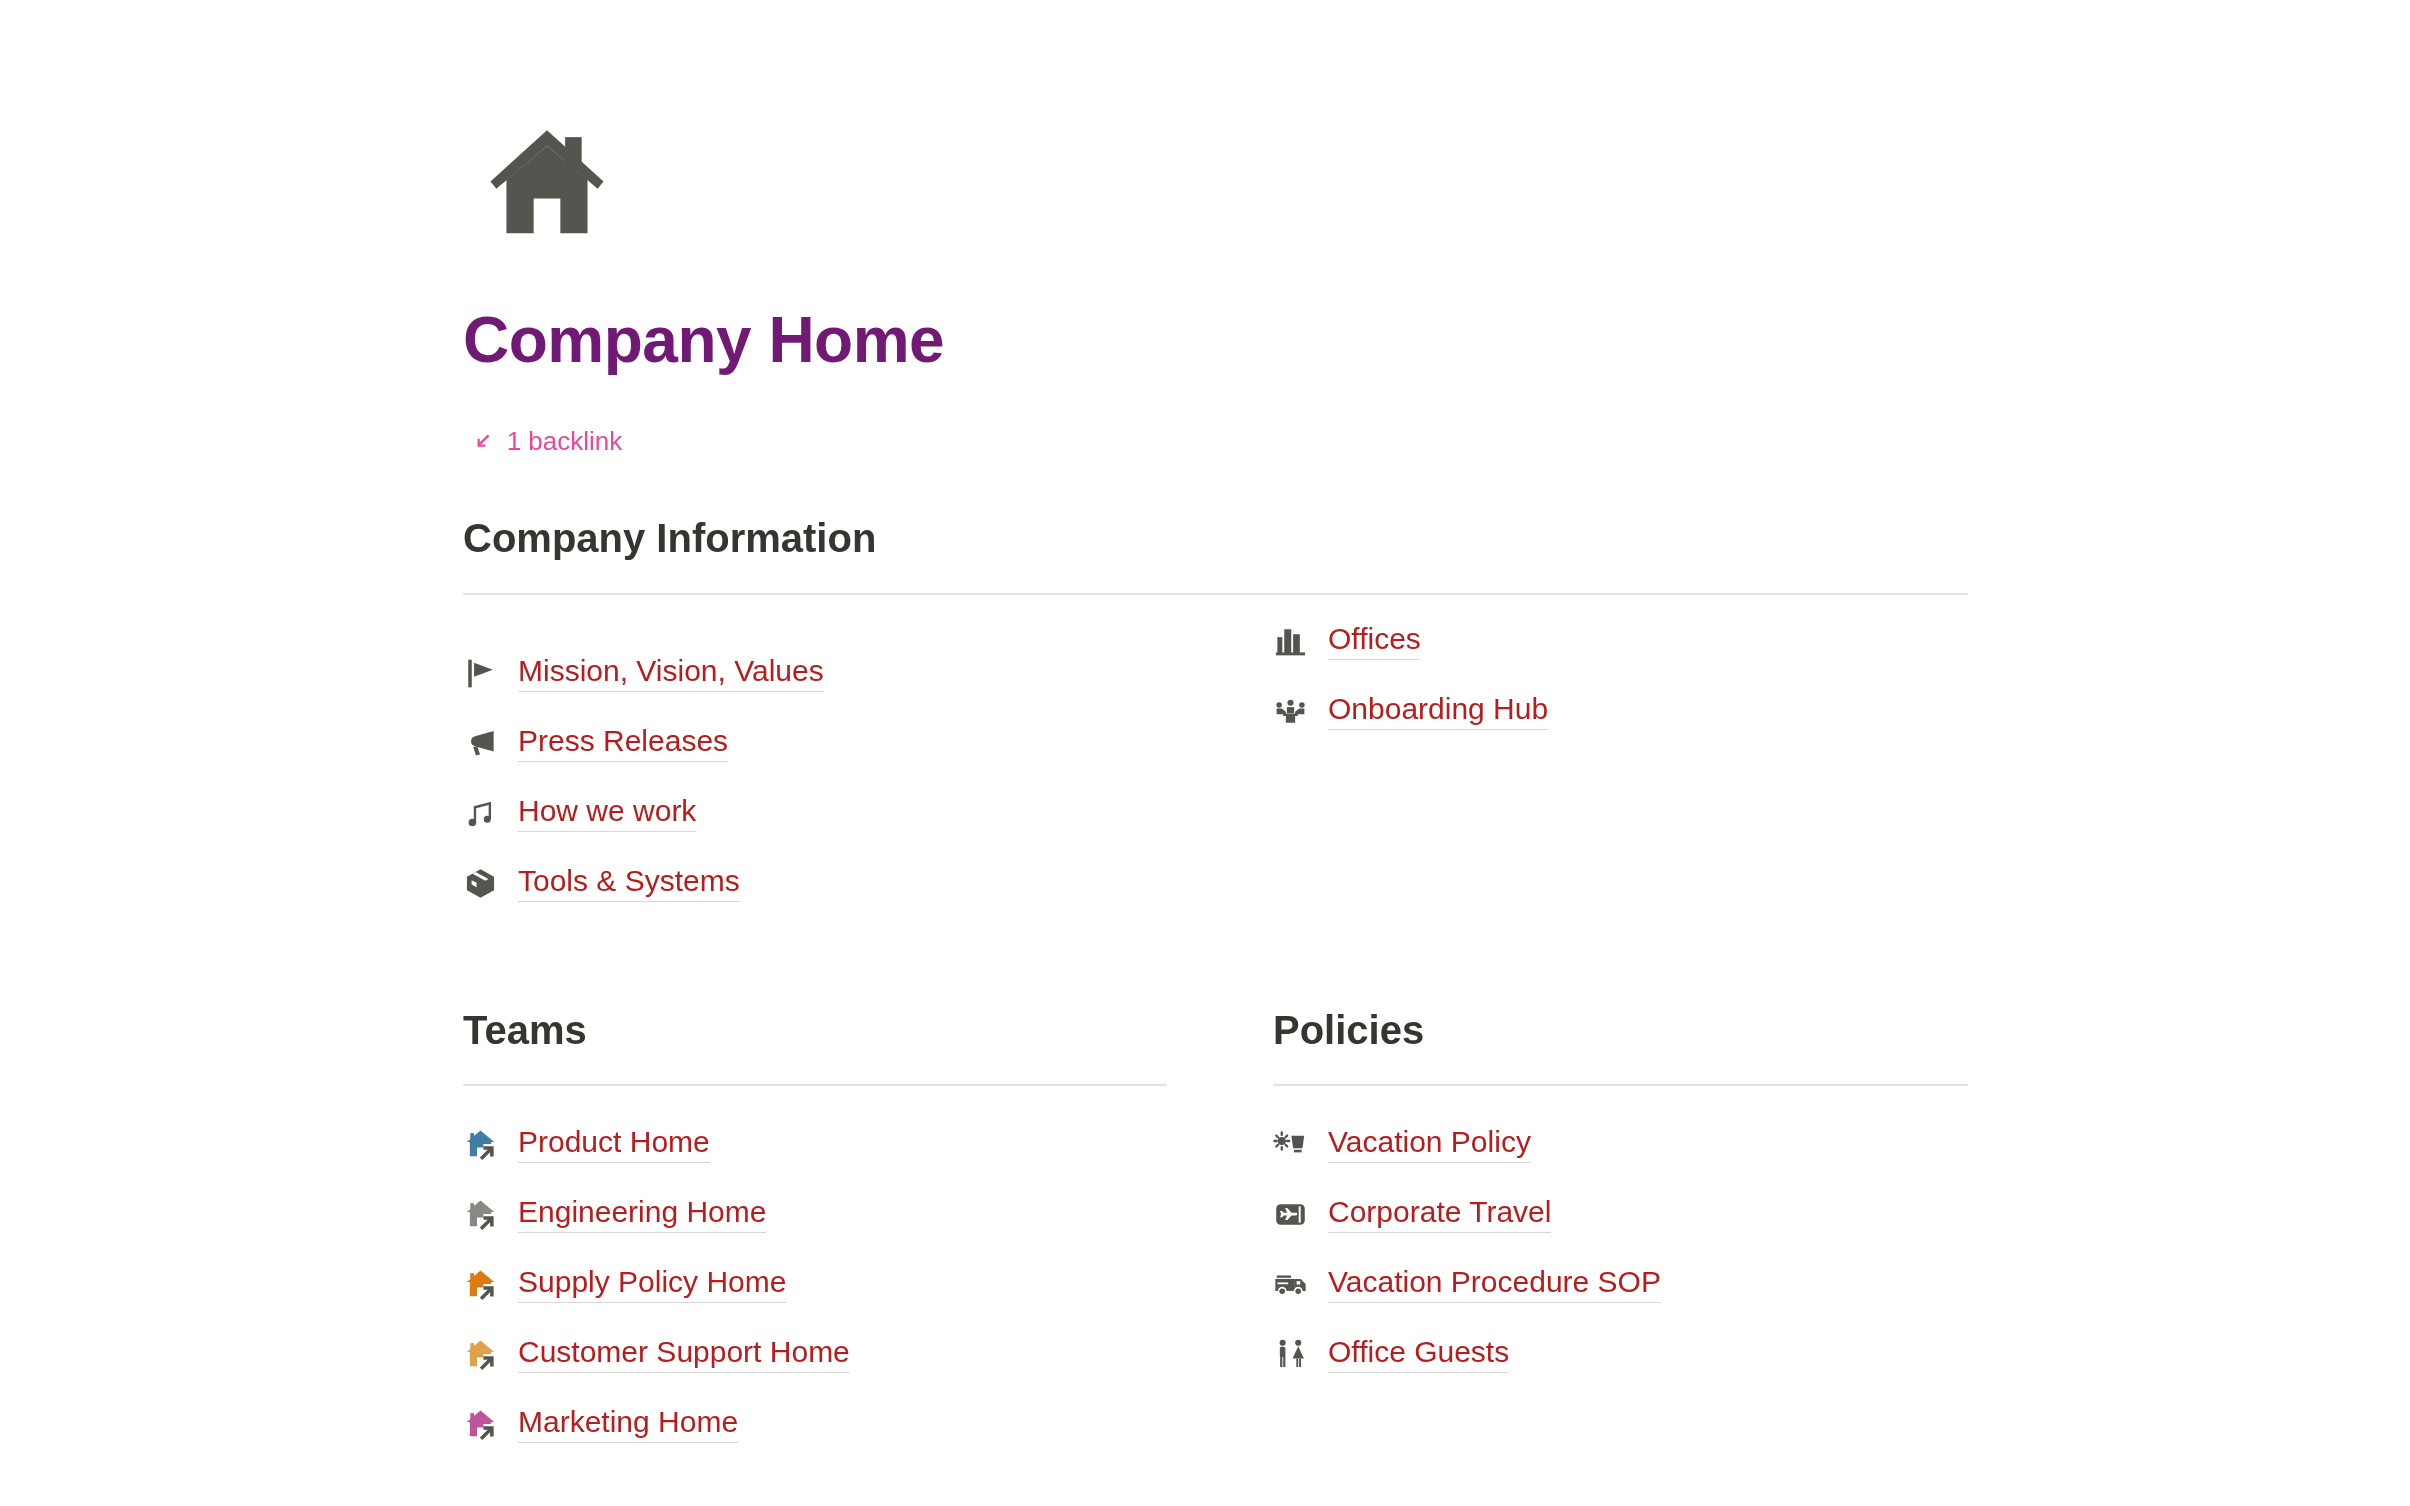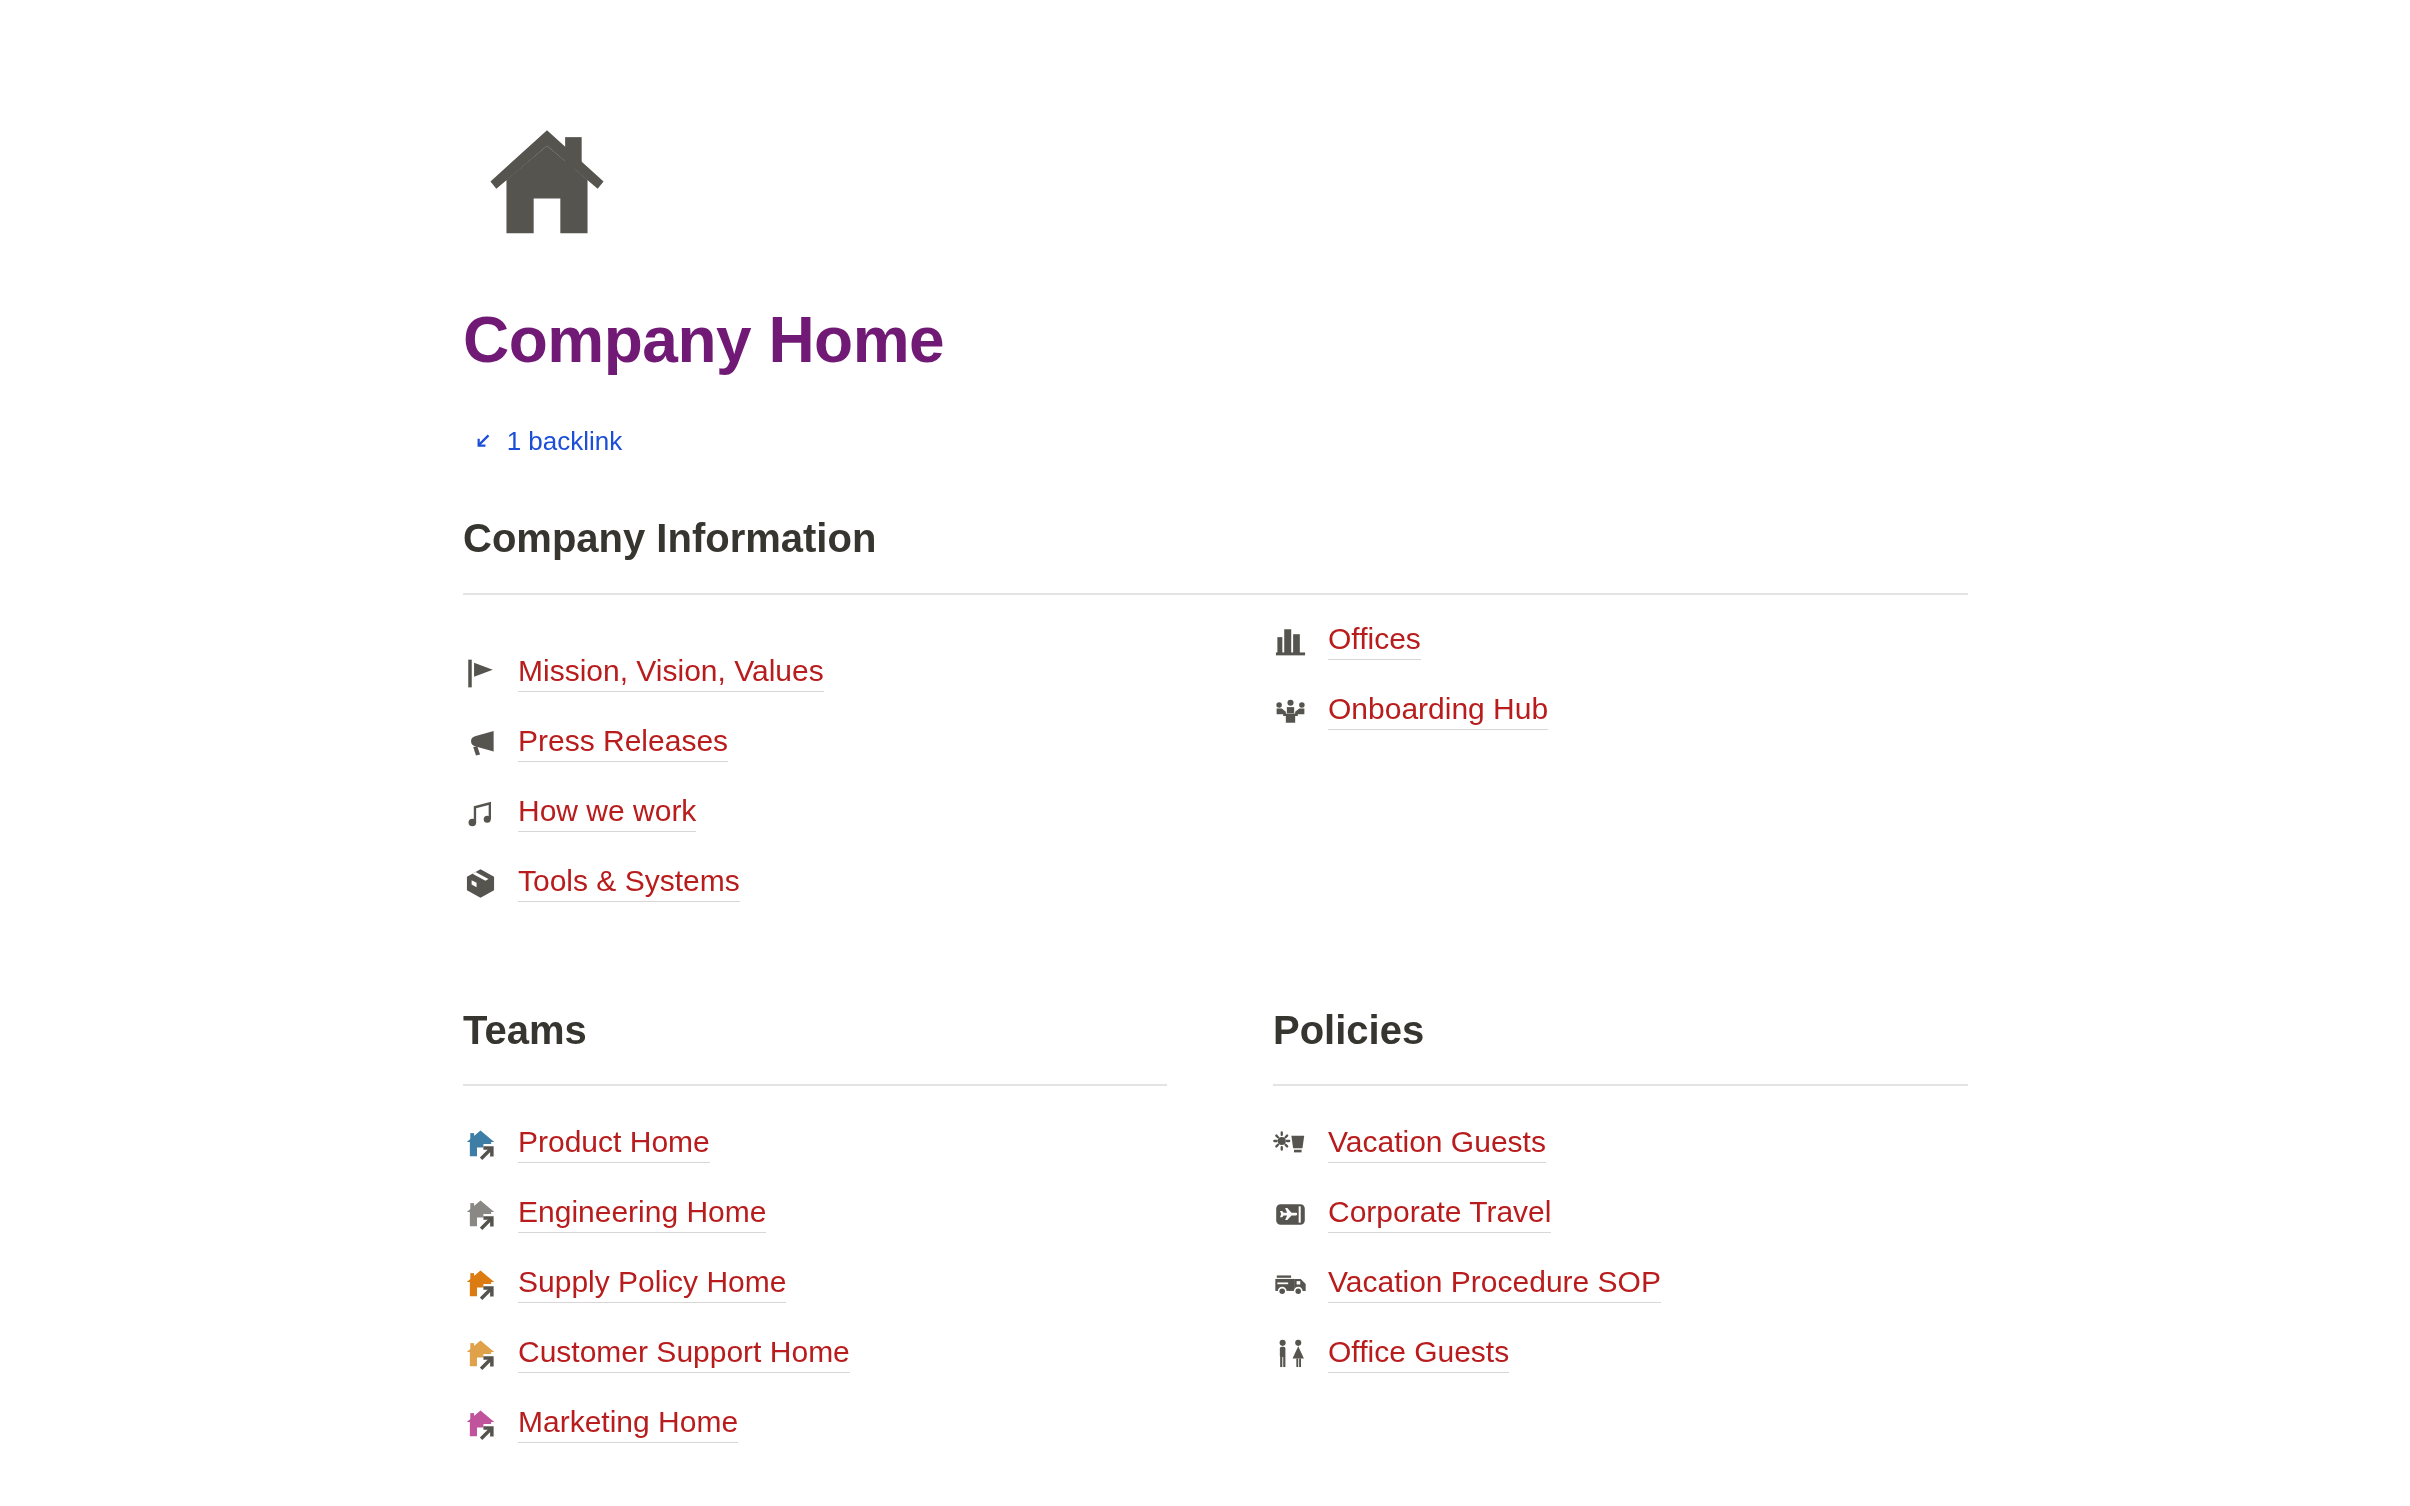--- a/index.html
+++ b/index.html
@@ -9,21 +9,21 @@
     color:#37352f;
     -webkit-font-smoothing:antialiased;
   }
   .abs{position:absolute;}
   
   #page-icon{left:483px;top:119px;width:128px;height:128px;color:#56544e;}
   #page-icon svg{width:128px;height:128px;display:block;}
   
   #page-title{left:463px;top:303px;font-size:64px;font-weight:700;letter-spacing:-0.5px;color:#701a75;white-space:nowrap;}
   
-  #backlink{left:470px;top:426px;display:flex;align-items:center;gap:11.3px;color:#1d4ed8;font-size:26px;cursor:pointer;}
+  #backlink{left:470px;top:426px;display:flex;align-items:center;gap:11.3px;color:#ec4899;font-size:26px;cursor:pointer;}
   #backlink svg{width:25.4px;height:25.4px;display:block;}
   
   .section-heading{font-size:40px;font-weight:600;color:#37352f;white-space:nowrap;text-align:center;}
   #info-heading{left:463px;top:516px;}
   #teams-heading{left:463px;top:1008px;}
   #policies-heading{left:1273px;top:1008px;}
   
   .divider{height:1.9px;background:#e4e3e1;}
   #info-divider{left:463px;top:593px;width:1505px;}
   #teams-divider{left:463px;top:1084px;width:704px;}
@@ -263,21 +263,21 @@
 <div class="abs section-heading" id="policies-heading">Policies</div>
 <div class="abs divider" id="policies-divider"></div>
 
 <div class="abs link-list" id="policies-list">
   <div class="link-row">
     <span class="row-icon">
         <svg viewBox="0 0 24 24">
           <use href="#sym-vacation"></use>
         </svg>
       </span>
-    <a class="page-link">Vacation Guests</a>
+    <a class="page-link">Vacation Policy</a>
   </div>
   <div class="link-row">
     <span class="row-icon">
         <svg viewBox="0 0 24 24">
           <use href="#sym-travel-ticket"></use>
         </svg>
       </span>
     <a class="page-link">Corporate Travel</a>
   </div>
   <div class="link-row">

